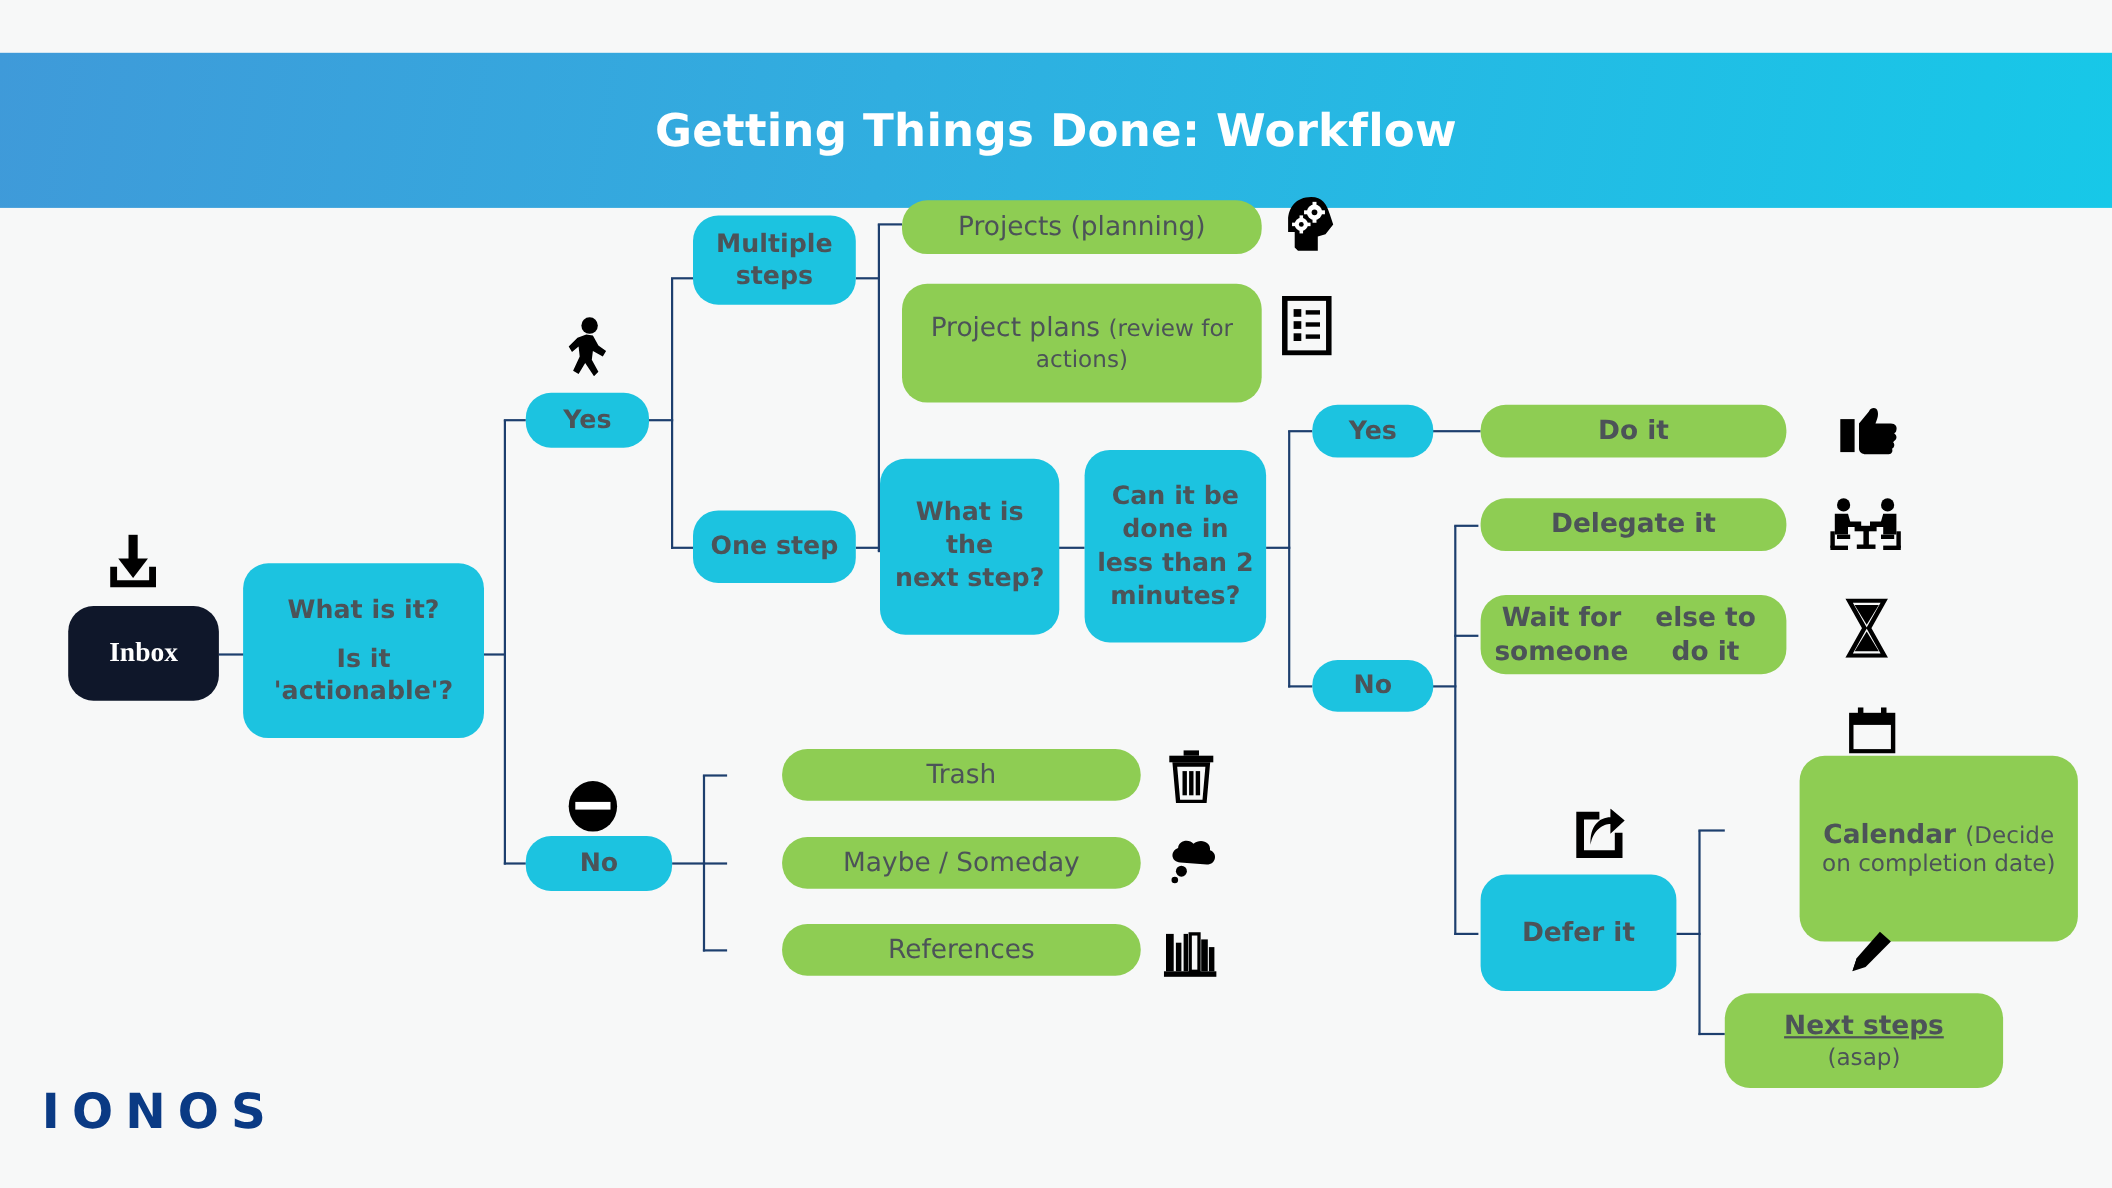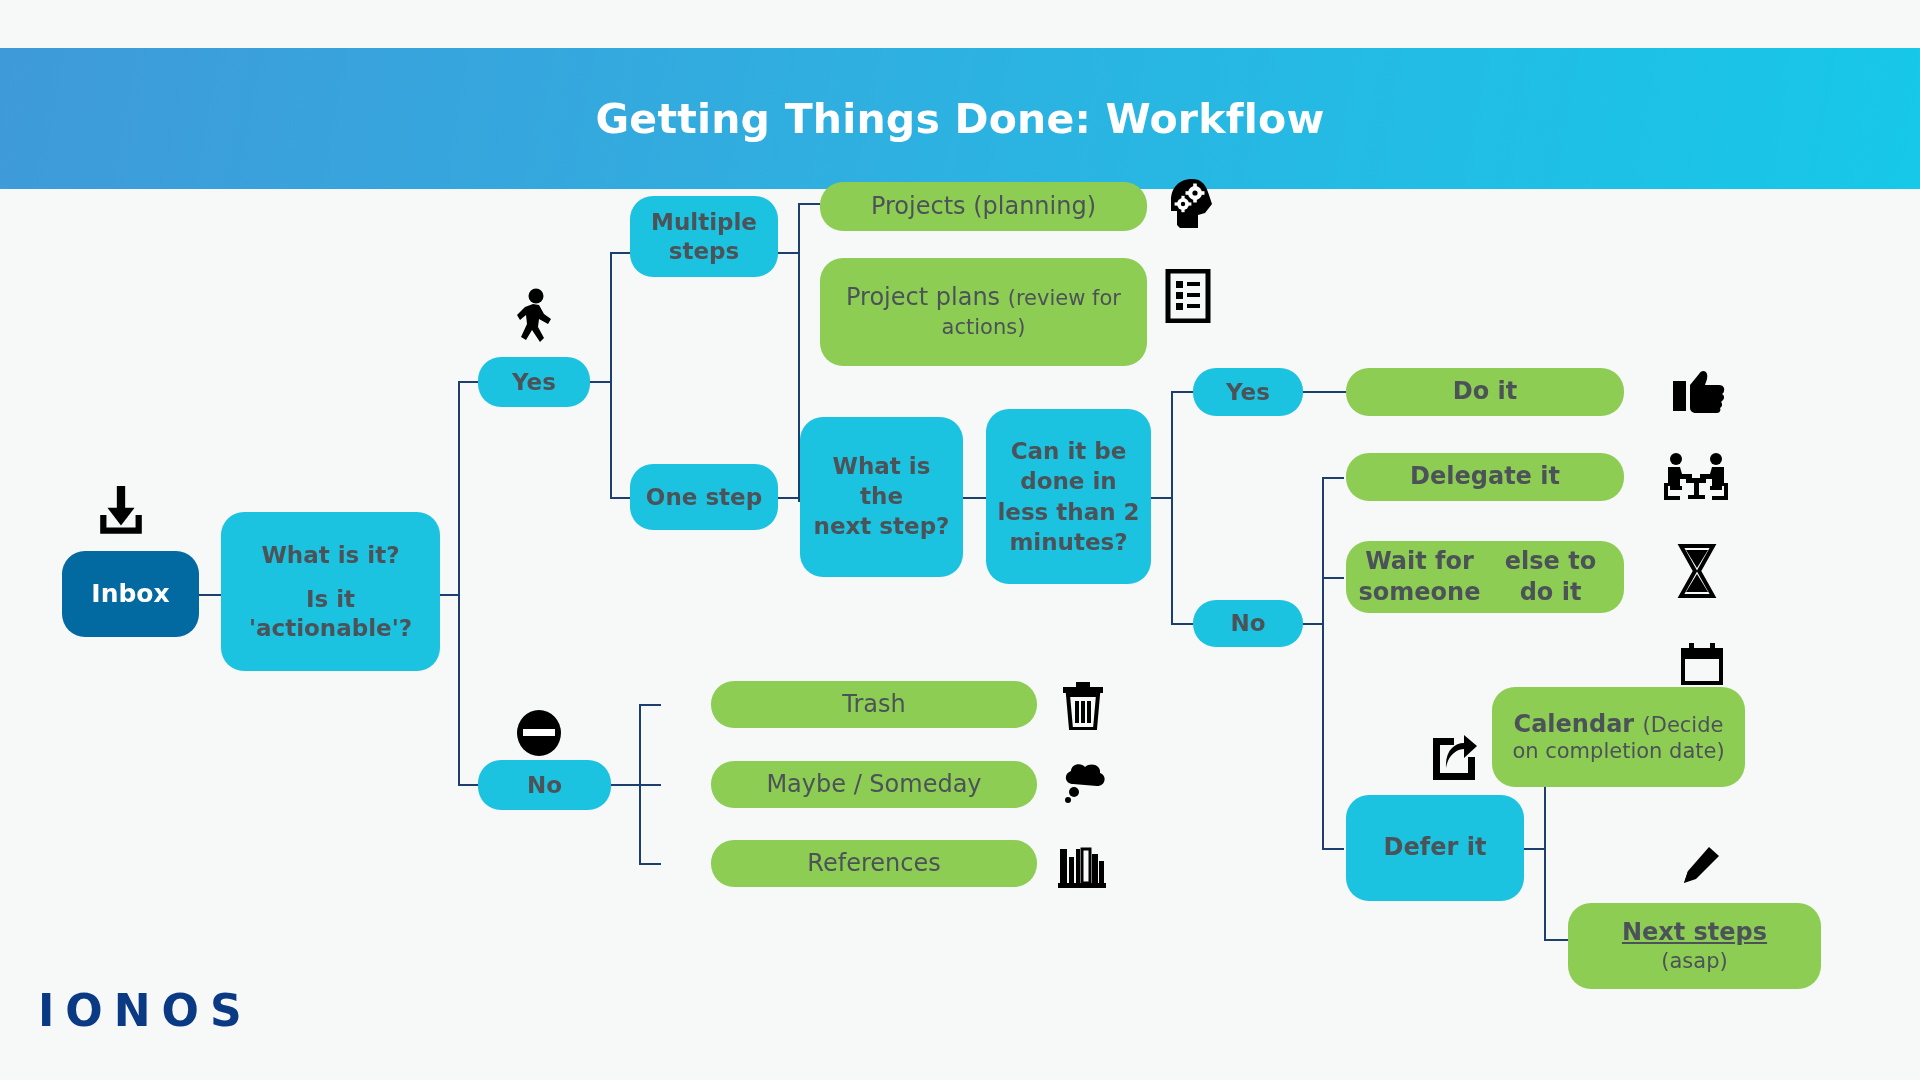--- a/index.html
+++ b/index.html
@@ -29,21 +29,21 @@
   .node {
     position: absolute;
     display: flex; align-items: center; justify-content: center;
     text-align: center;
     color: #4c5358;
     line-height: 1.22;
     padding: 19px 8px;
     border-radius: 23px;
   }
   .node.cyan  { background: #1cc3e0; }
-  .node.blue  { background: #0369a1; color: #ffffff; }
+  .node.blue  { background: #0f172a; color: #ffffff; font-family: Liberation Serif, serif; }
   .node.green { background: #8ecd53; }
 
   .node .txt { display: block; width: 100%; }
   .bold  { font-weight: bold; }
   .reg   { font-weight: normal; }
 
   
   .ln { position: absolute; background: #1d3f6e; }
   .ln.h { height: 2px; }
   .ln.v { width: 2px; }
@@ -178,21 +178,21 @@
 
   <div class="node green" style="left:1346px; top:541px; width:278px; height:72px; font-size:24px; font-weight:bold; flex-direction:row; line-height:1.28;">
     <span class="txt">Wait for someone</span>
     <span class="txt">else to do it</span>
   </div>
 
   <div class="node cyan" style="left:1346px; top:795px; width:178px; height:106px; font-size:24px; font-weight:bold;">
     <span class="txt">Defer it</span>
   </div>
 
-  <div class="node green" style="left:1492px; top:687px; width:253px; height:100px; font-size:21px;">
+  <div class="node green" style="left:1636px; top:687px; width:253px; height:169px; font-size:21px;">
     <span class="txt"><span class="bold" style="font-size:24px;">Calendar </span><span class="reg">(Decide on completion date)</span></span>
   </div>
 
   <div class="node green" style="left:1568px; top:903px; width:253px; height:86px; font-size:21px; flex-direction:column; line-height:1.3;">
     <span class="txt bold" style="font-size:24px;text-decoration:underline;">Next steps</span>
     <span class="txt reg">(asap)</span>
   </div>
 
   <div class="node green" style="left:711px; top:681px; width:326px; height:47px; font-size:24px;">
     <span class="txt">Trash</span>

